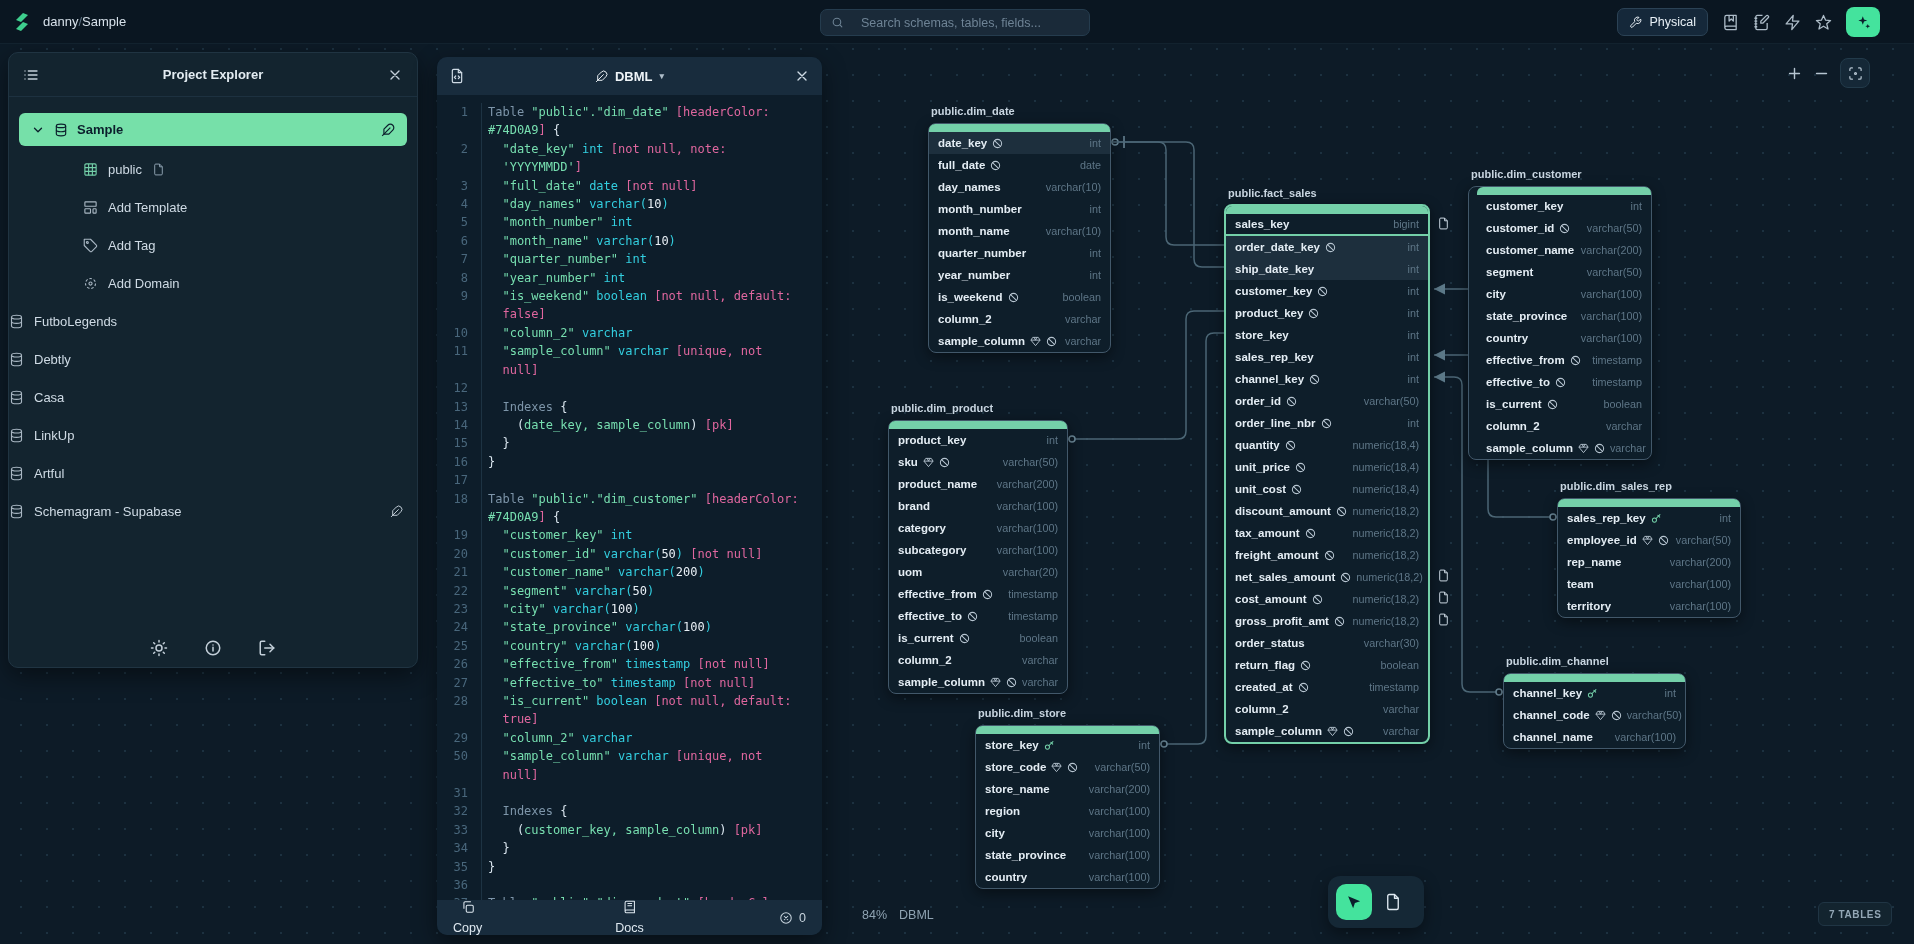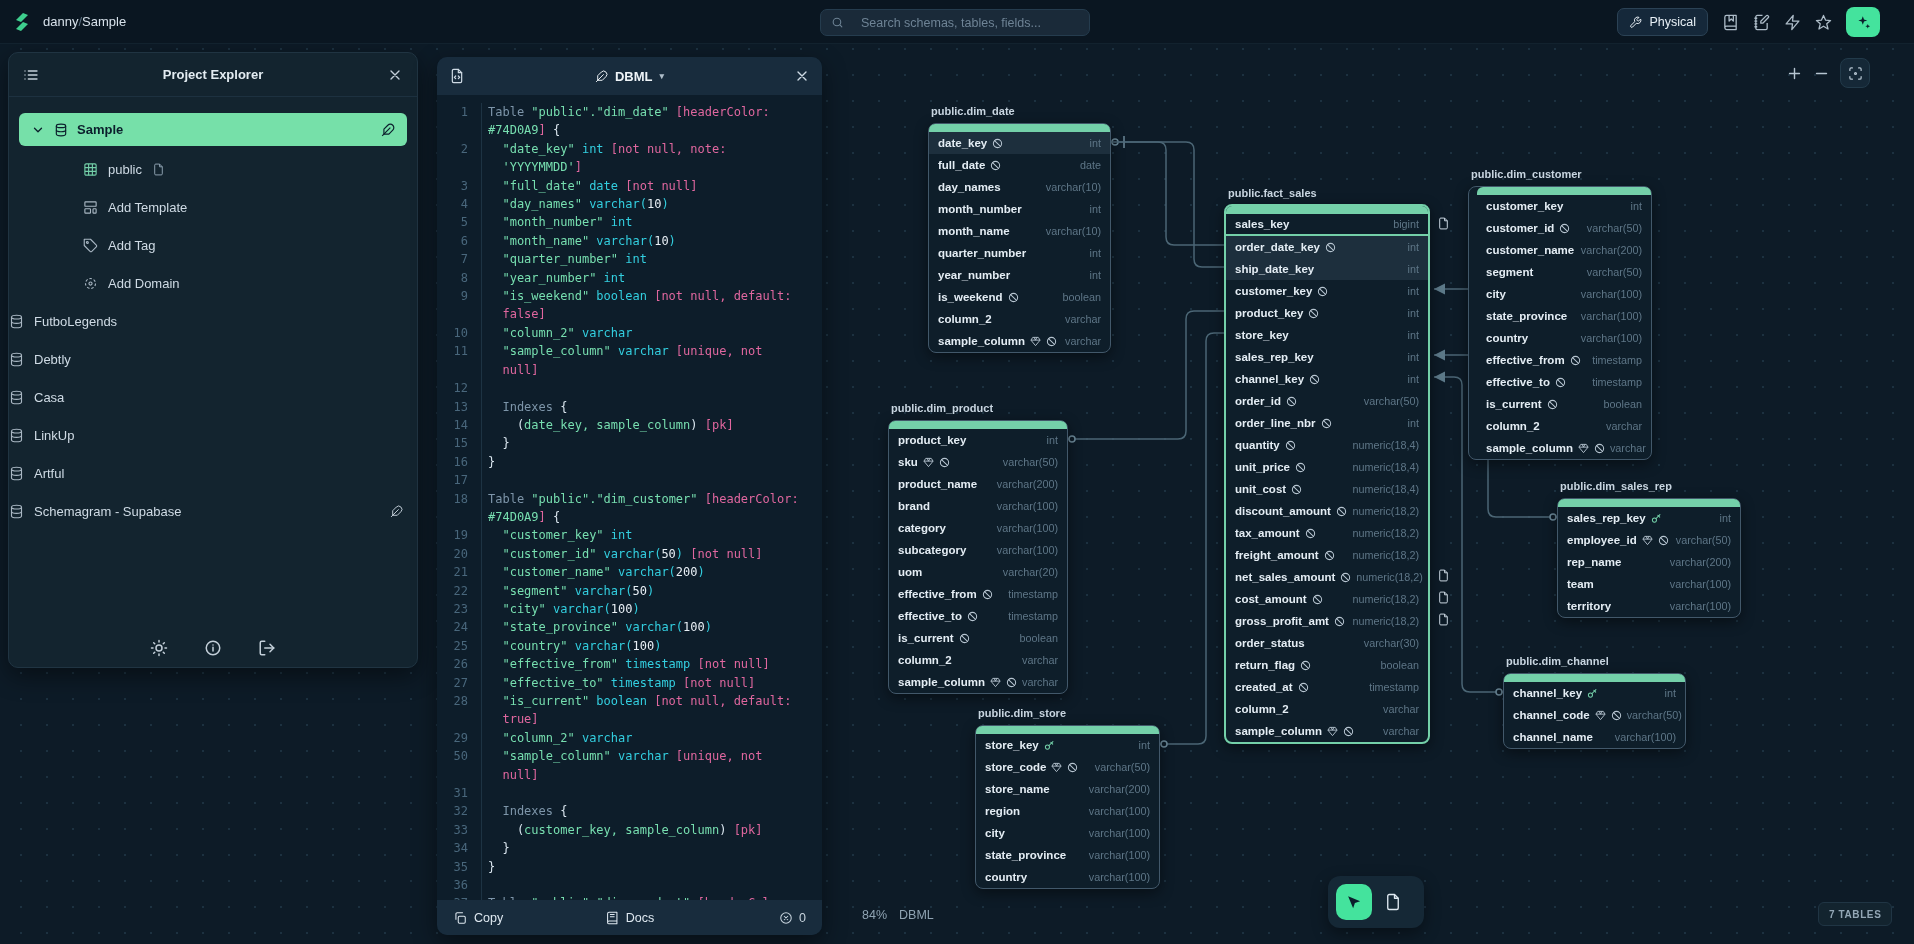--- a/index.html
+++ b/index.html
@@ -101,21 +101,21 @@
   #ed-title .caret { font-size:9px; color:#aebdc9; }
   #ed-head .ic { color:#cfdbe5; z-index:1; } #ed-head .ic svg { width:16px; height:16px; }
   #ed-close { margin-left:auto; }
   #code { padding-top:8px; font-family:"DejaVu Sans Mono", monospace; font-size:12px; line-height:18.4px; }
   .cline { display:flex; min-height:18.4px; }
   .ln { width:44px; padding-right:13px; text-align:right; color:#49677c; flex:none; }
   .lc { width:322px; white-space:pre-wrap; word-break:normal; border-left:1px solid #1d3343; padding-left:6px; }
   .tk-k{color:#7d95a9}.tk-s{color:#77dfb0}.tk-t{color:#33cfe0}.tk-p{color:#e0679f}.tk-w{color:#dbe7f0}.tk-n{color:#e8eff5}
   #ed-foot { position:absolute; bottom:0; left:0; width:100%; height:35px; background:#182c3d;
     display:flex; align-items:center; padding:0 16px; font-size:12.5px; color:#dfe9f1; }
-  .ft-btn { display:flex; align-items:center; gap:7px; } .ft-btn svg { width:14px; height:14px; }
+  .ft-btn { display:flex; align-items:center; gap:7px;flex-direction:column; } .ft-btn svg { width:14px; height:14px; }
   #docs-btn { position:absolute; left:50%; transform:translateX(-50%); }
   #err { margin-left:auto; display:flex; align-items:center; gap:6px; color:#c7d4de; }
   #err svg { width:14px; height:14px; }
 </style>
 </head>
 <body>
 
 <div id="canvas">
   <svg id="edges" width="1914" height="944">
       <path d="M1111 142H1158Q1166 142 1166 150V237Q1166 245 1174 245H1224" fill="none" stroke="#4b6675" stroke-width="1.5"></path>

